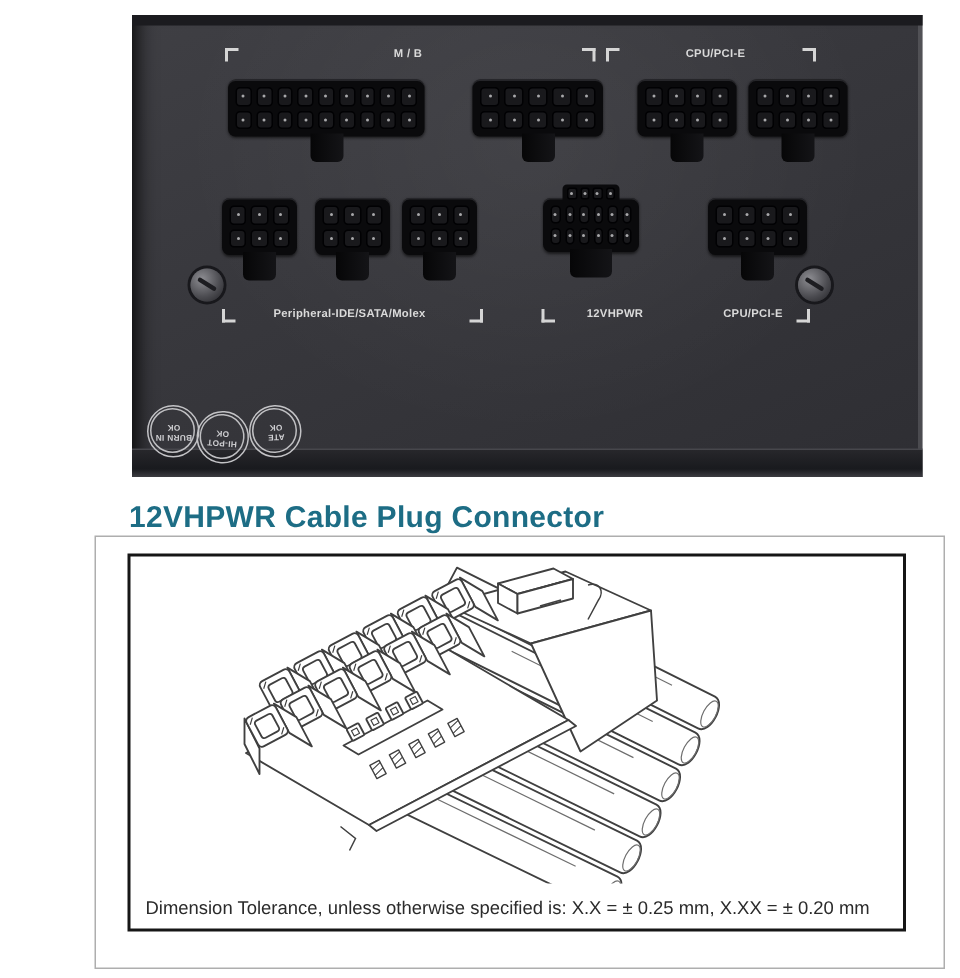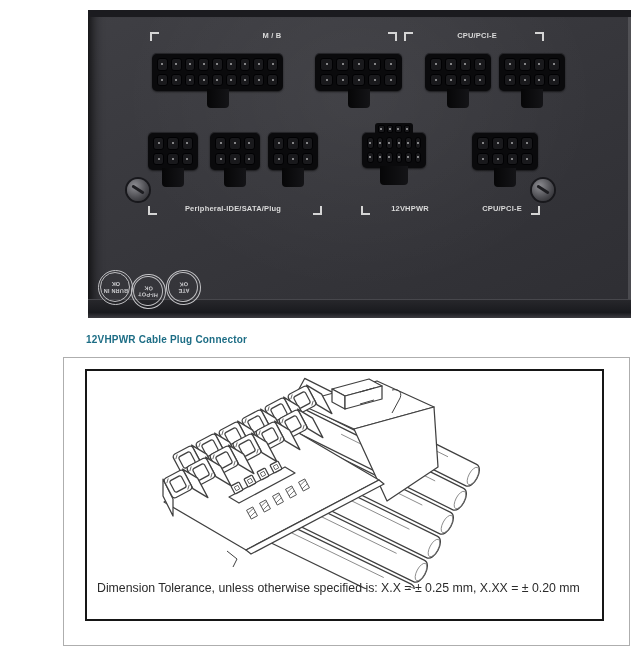--- a/index.html
+++ b/index.html
@@ -2,21 +2,21 @@
 <html><head>
 <meta charset="utf-8">
 <style>
   html,body{margin:0;padding:0;background:#fff;}
   .page{position:relative;width:640px;height:652px;background:#ffffff;overflow:hidden;
         font-family:"Liberation Sans",sans-serif;}
 
   
   .panel{position:absolute;left:88px;top:10px;width:527px;height:308px;
          background:linear-gradient(155deg,#3f3f44 0%,#37373c 45%,#2e2e33 100%);
-         box-shadow:inset 10px 0 14px -8px #000, inset -3px 0 0 rgba(150,150,156,.28);padding-left:16px;}
+         box-shadow:inset 10px 0 14px -8px #000, inset -3px 0 0 rgba(150,150,156,.28);}
   .panel-top{position:absolute;left:0;right:0;top:0;height:7px;background:#1b1b1f;}
   .panel-bevel{position:absolute;left:0;right:0;bottom:0;height:18px;
          background:linear-gradient(#27272b,#191a1e 70%,#3c3c41);border-top:1px solid #47474c;}
   .panel-glow{position:absolute;inset:0;background:radial-gradient(ellipse at 50% 28%,rgba(255,255,255,.05),transparent 62%);}
 
   .plabel{position:absolute;top:20px;font-weight:700;font-size:7.5px;line-height:12px;
           color:#dadada;text-align:center;letter-spacing:.2px;white-space:nowrap;}
   .plabel.bottom{top:193px;}
   .crop{position:absolute;width:7px;height:7px;top:22px;}
   .crop.b{top:196px;}
@@ -42,30 +42,30 @@
   .screw::after{content:'';position:absolute;left:4px;top:9px;width:14px;height:3px;background:#1d1d21;
         border-radius:2px;transform:rotate(32deg);}
 
   .stamp{position:absolute;width:33px;height:33px;border:1.5px solid #c3c3c6;border-radius:50%;
         display:flex;align-items:center;justify-content:center;transform:rotate(180deg);}
   .stamp::before{content:'';position:absolute;inset:1.5px;border:1px solid #bfbfc2;border-radius:50%;}
   .stamp span{font-size:6px;font-weight:700;color:#cfcfd2;text-align:center;line-height:1.15;
         transform:scale(.92);letter-spacing:.2px;}
 
   
-  .heading{position:absolute;left:83px;top:331px;margin:3px;font-size:10px;font-weight:700;
+  .heading{position:absolute;left:83px;top:331px;margin:3px;font-size:20px;font-weight:700;
         letter-spacing:.2px;text-align:center;}
 
   
   .fig-outer{position:absolute;left:63px;top:357px;width:567px;height:289px;border:1px solid #aeaeae;
         background:#fff;box-sizing:border-box;}
   .fig-inner{position:absolute;left:21px;top:11px;width:519px;height:252px;border:2.5px solid #161616;
         background:#fff;box-sizing:border-box;}
   .fig-inner svg{position:absolute;left:0;top:4px;}
-  .tolerance{position:absolute;left:10px;bottom:24px;font-size:12.3px;color:#2b2b2b;white-space:nowrap;}
+  .tolerance{position:absolute;left:10px;bottom:7px;font-size:12.3px;color:#2b2b2b;white-space:nowrap;}
 
   .draw path,.draw rect,.draw line,.draw ellipse{vector-effect:non-scaling-stroke;}
 </style>
 </head>
 <body>
 
 <div class="page">
 
   <section>
     <div class="panel">
@@ -74,21 +74,21 @@
       <div class="panel-bevel"></div>
 
       <span class="crop tl" style="left:62px"></span>
       <span class="plabel" style="left:144px;width:80px">M / B</span>
       <span class="crop tr" style="left:300px"></span>
       <span class="crop tl" style="left:316px"></span>
       <span class="plabel" style="left:349px;width:80px">CPU/PCI-E</span>
       <span class="crop tr" style="left:447px"></span>
 
       <span class="crop bl b" style="left:60px"></span>
-      <span class="plabel bottom" style="left:85px;width:120px">Peripheral-IDE/SATA/Plug</span>
+      <span class="plabel bottom" style="left:85px;width:120px">Peripheral-IDE/SATA/Molex</span>
       <span class="crop br b" style="left:225px"></span>
       <span class="crop bl b" style="left:273px"></span>
       <span class="plabel bottom" style="left:296px;width:52px">12VHPWR</span>
       <span class="plabel bottom" style="left:374px;width:80px">CPU/PCI-E</span>
       <span class="crop br b" style="left:443px"></span>
 
       <div id="connector-layer">
           <div class="conn" style="left: 64px; top: 43px; width: 131px; height: 38px; grid-template-columns: repeat(9, 1fr); grid-template-rows: repeat(2, 1fr); box-sizing: border-box;">
             <div class="pin"></div>
             <div class="pin"></div>

